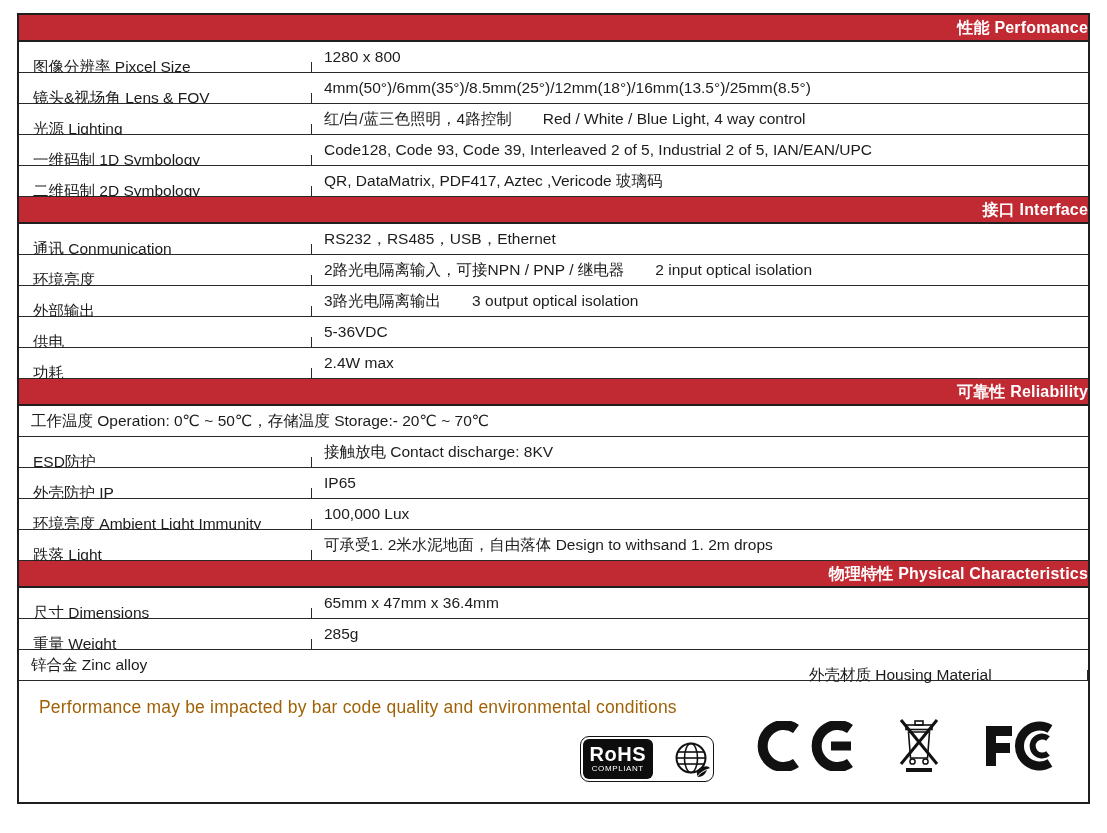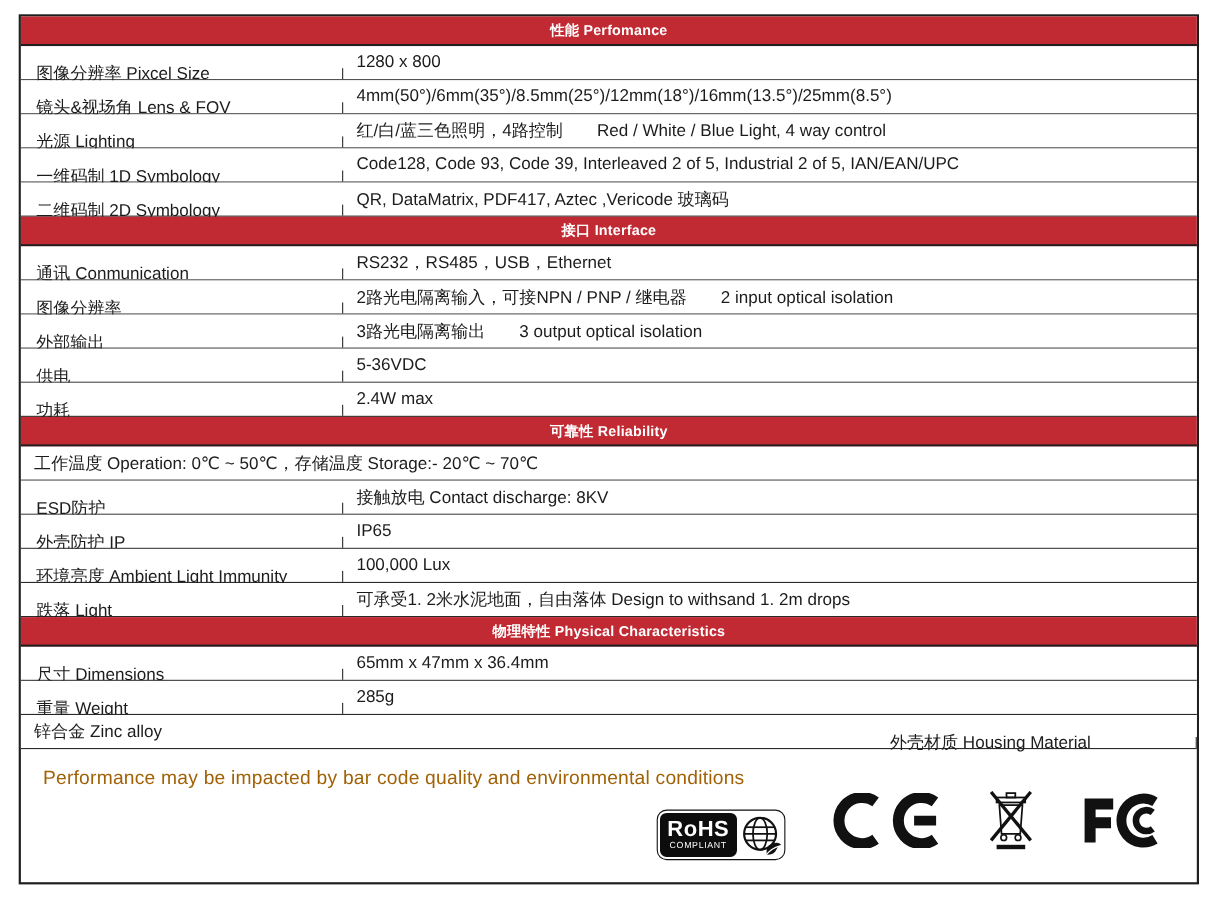--- a/index.html
+++ b/index.html
@@ -9,21 +9,21 @@
     font-family:"Liberation Sans","DejaVu Sans",sans-serif;
     color:#1c1c1c; overflow:hidden;
   }
   .sheet {
     position:absolute; left:17px; top:13px; width:1073px; height:791px;
     border:2px solid #1f1f1f; background:#fff;
     display:flex; flex-direction:column;
   }
   .section-header {
     height:27px; flex:0 0 27px; background:#c22a33; color:#ffffff;
-    font-weight:bold; font-size:13px; text-align:center; line-height:25px;
+    font-weight:bold; font-size:16px; text-align:right; line-height:25px;
     border-bottom:2px solid #1f1f1f; letter-spacing:0.2px;
   }
   .row {
     height:31px; flex:0 0 31px; display:flex; border-bottom:1.5px solid #2a2a2a;
     background:#fff;
   }
   .row:last-of-type { border-bottom:1.5px solid #2a2a2a; }
   .cell { display:flex; align-items:center; font-size:15.5px; color:#1c1c1c; }
   .cell.label {
     width:293px; flex:0 0 293px; border-right:1.8px solid #2a2a2a;
@@ -35,21 +35,21 @@
     position:absolute; left:20px; top:16px; font-size:17.5px; color:#a16207;
     font-weight:normal; letter-spacing:0.2px;
   }
   .logos {
     position:absolute; right:28px; bottom:20px;
     display:flex; align-items:center; gap:40px;
   }
   
   .rohs-outer {
     border:1.6px solid #111; border-radius:9px; background:#fff;
-    padding:2px; display:flex; align-items:center; gap:1px; height:46px;margin-top:27px;
+    padding:2px; display:flex; align-items:center; gap:18px; height:46px;margin-top:27px;
   }
   .rohs-black {
     background:#0d0d0d; border-radius:6px; color:#fff; text-align:center;
     padding:2px 7px 3px 7px; height:40px; display:flex; flex-direction:column;
     justify-content:center;
   }
   .rohs-title { font-size:20px; font-weight:bold; line-height:20px; letter-spacing:0.5px; }
   .rohs-sub { font-size:8px; letter-spacing:0.6px; line-height:9px; }
   .icon-svg { display:block; }
 </style>
@@ -79,21 +79,21 @@
     <div class="cell label">二维码制 2D Symbology</div>
     <div class="cell value">QR, DataMatrix, PDF417, Aztec ,Vericode 玻璃码</div>
   </div>
 
   <div class="section-header">接口 Interface</div>
   <div class="row">
     <div class="cell label">通讯 Conmunication</div>
     <div class="cell value">RS232，RS485，USB，Ethernet</div>
   </div>
   <div class="row">
-    <div class="cell label">图像分辨率</div>
+    <div class="cell label">环境亮度</div>
     <div class="cell value">2路光电隔离输入，可接NPN / PNP / 继电器　　2 input optical isolation</div>
   </div>
   <div class="row">
     <div class="cell label">外部输出</div>
     <div class="cell value">3路光电隔离输出　　3 output optical isolation</div>
   </div>
   <div class="row">
     <div class="cell label">供电</div>
     <div class="cell value">5-36VDC</div>
   </div>

